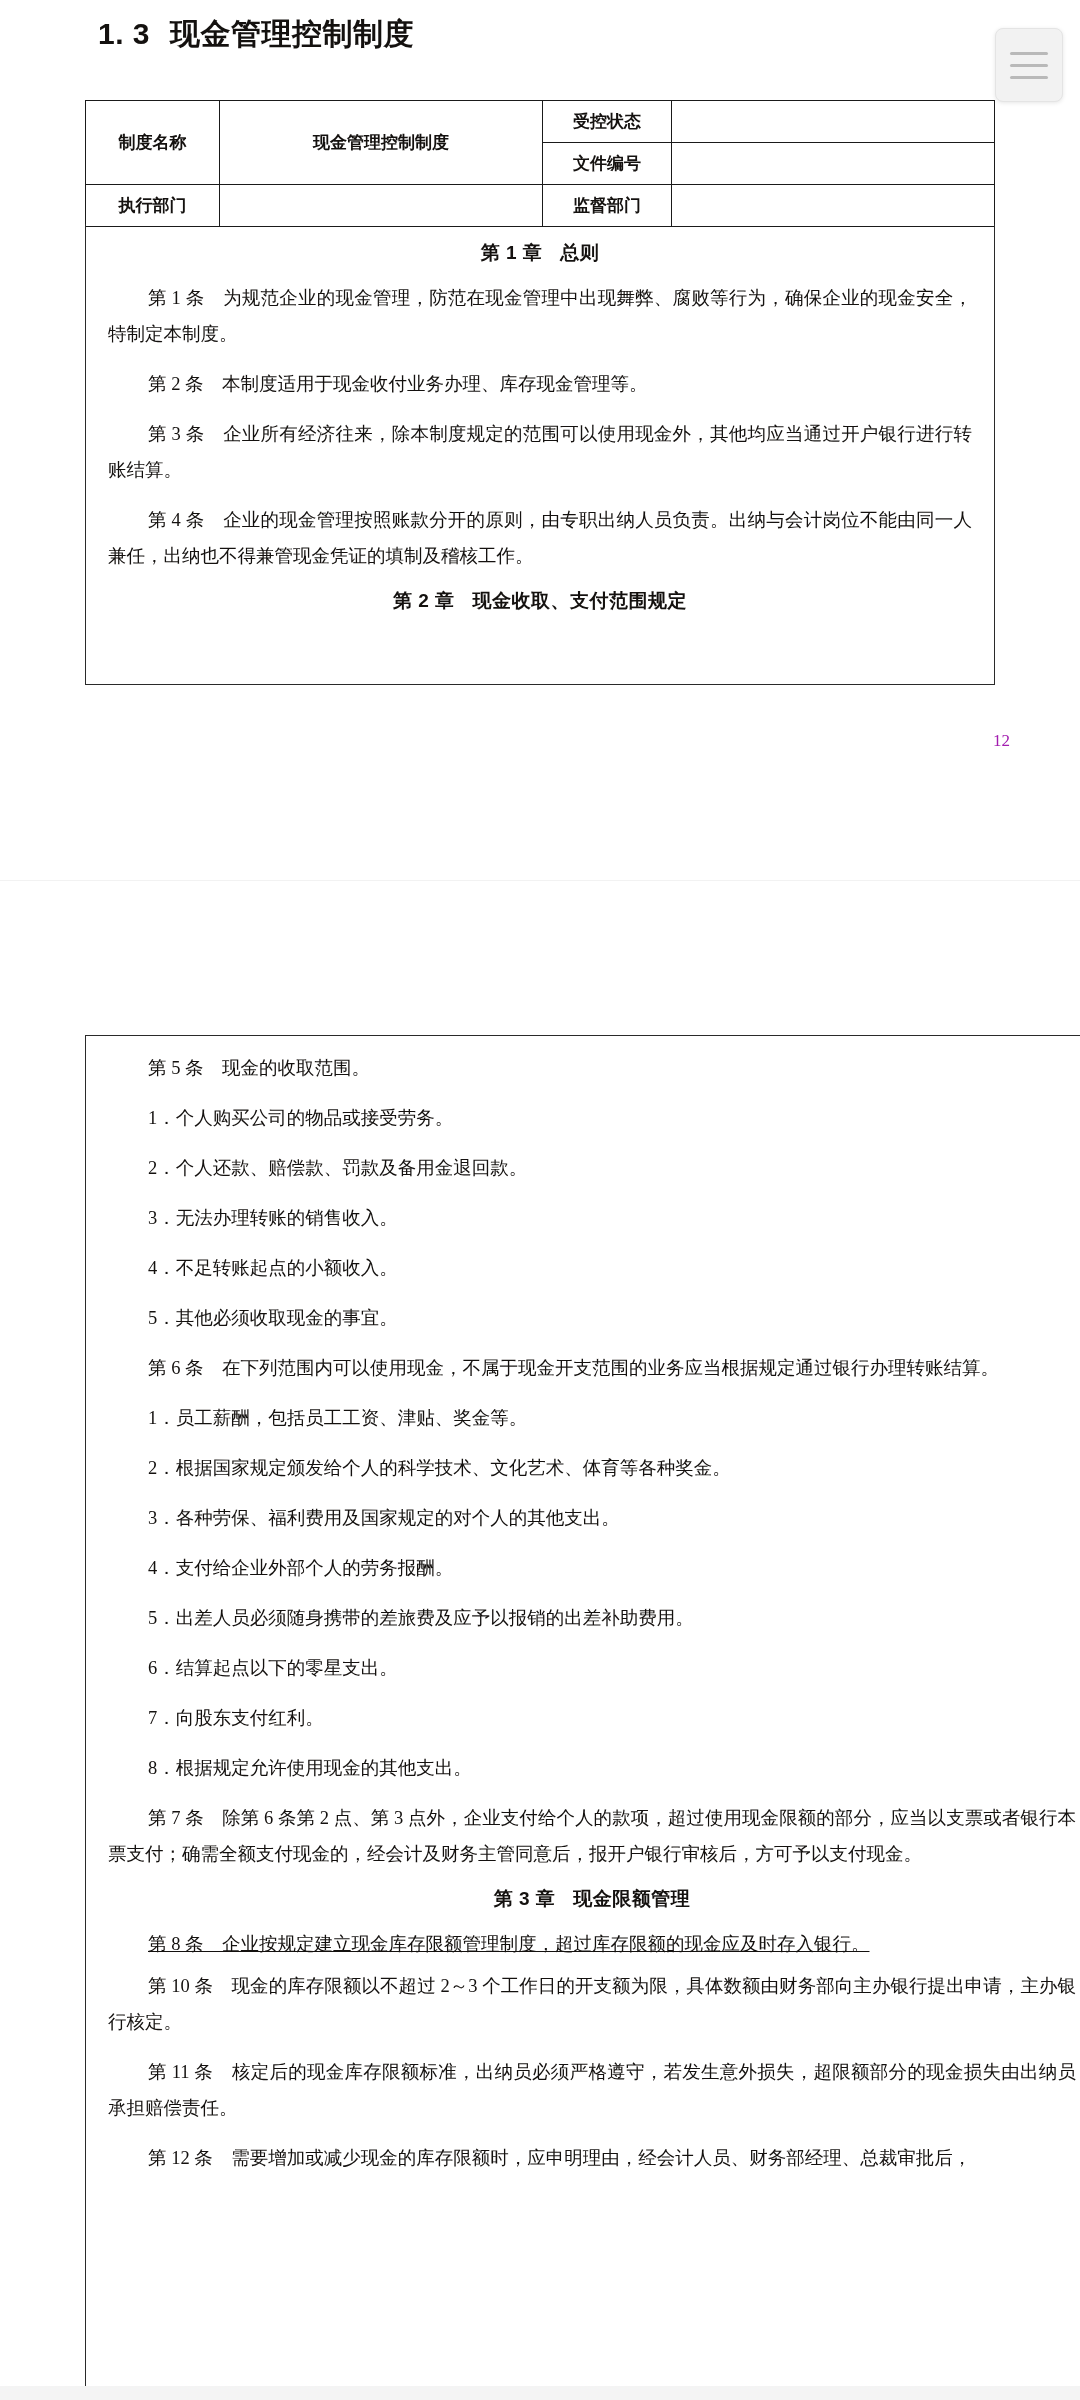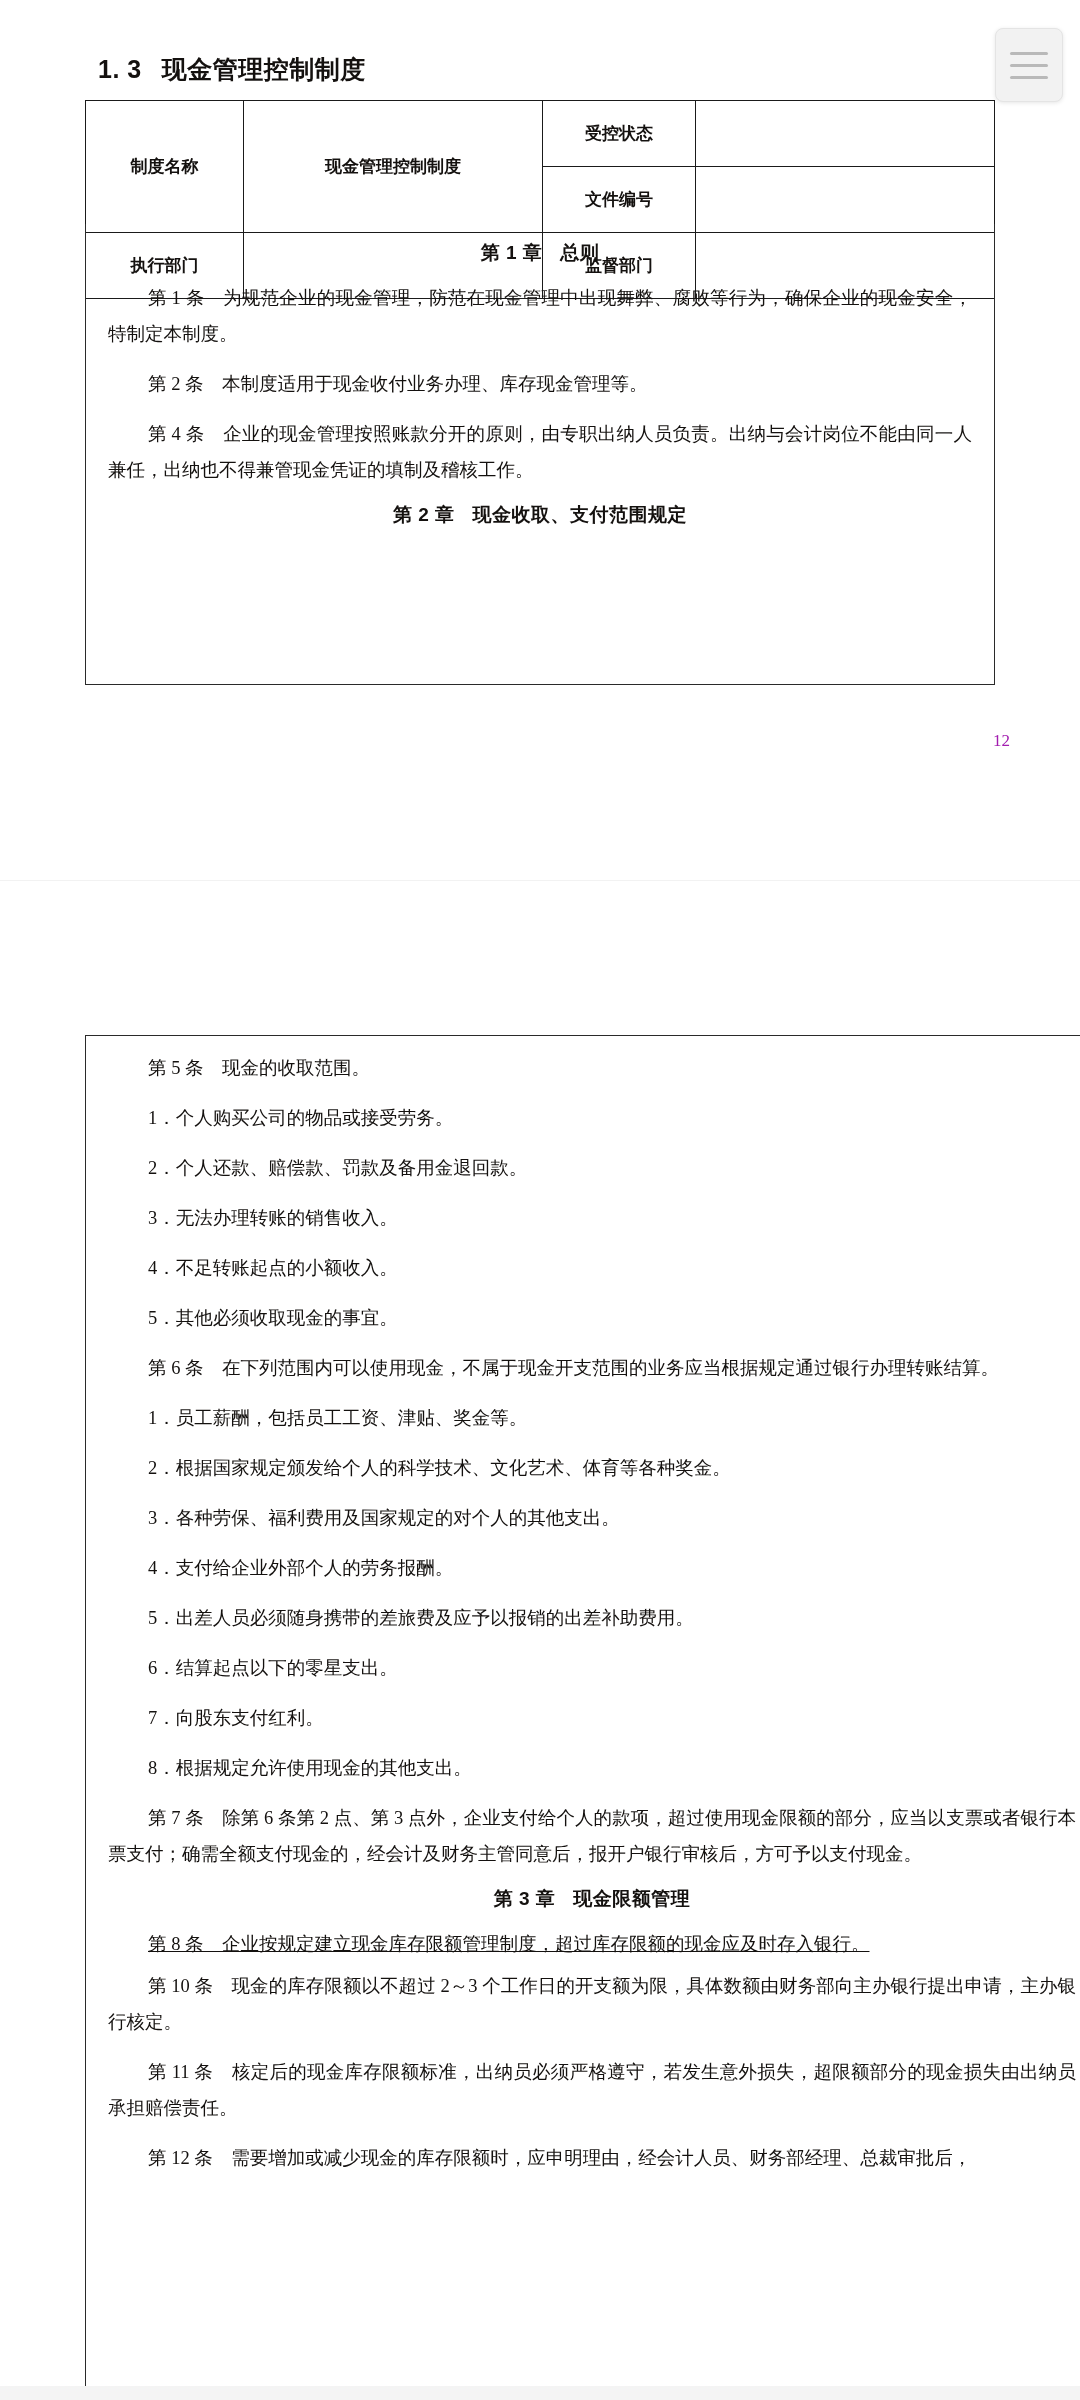--- a/index.html
+++ b/index.html
@@ -37,24 +37,23 @@
   }
   #page-two { top: 1030px; height: 1370px; }
 
   
   .doc-heading {
     position: absolute;
     left: 98px;
     top: 14px;
     font-family: "Liberation Sans", "DejaVu Sans", sans-serif;
     font-weight: bold;
-    font-size: 25px;
+    font-size: 30px;
     letter-spacing: 0.5px;
     white-space: nowrap;
-    margin-top: 39px;
   }
   .doc-heading .num { margin-right: 20px; }
 
   
   .fab-menu {
     position: absolute;
     right: 17px;
     top: 28px;
     width: 66px;
     height: 72px;
@@ -84,21 +83,21 @@
     width: 910px;
     border-collapse: collapse;
     table-layout: fixed;
   }
   .info-table td {
     border: 1px solid #1a1a1a;
     font-family: "Liberation Sans", "DejaVu Sans", sans-serif;
     font-weight: bold;
     font-size: 17px;
     text-align: center;
-    padding: 12px;
+    padding: 0;
     height: 41px;
     vertical-align: middle;
   }
   .info-table td.blank { font-weight: normal; }
   .c-name    { width: 133px; }
   .c-label2  { width: 128px; }
 
   
   .content-box {
     position: absolute;
@@ -199,20 +198,21 @@
     </tr>
   </tbody>
     </table>
 
   <div class="content-box" id="body-one">
     <div class="chapter">
       <span>第 1 章</span><span class="sep"></span><span>总则</span>
     </div>
     <p class="para">第 1 条　为规范企业的现金管理，防范在现金管理中出现舞弊、腐败等行为，确保企业的现金安全，特制定本制度。</p>
     <p class="para">第 2 条　本制度适用于现金收付业务办理、库存现金管理等。</p>
+    <p class="para">第 3 条　企业所有经济往来，除本制度规定的范围可以使用现金外，其他均应当通过开户银行进行转账结算。</p>
     <p class="para">第 4 条　企业的现金管理按照账款分开的原则，由专职出纳人员负责。出纳与会计岗位不能由同一人兼任，出纳也不得兼管现金凭证的填制及稽核工作。</p>
     <div class="chapter">
       <span>第 2 章</span><span class="sep"></span><span>现金收取、支付范围规定</span>
     </div>
   </div>
 
   <div class="page-number">12</div>
 </div>
 
 <div id="page-gap"></div>

